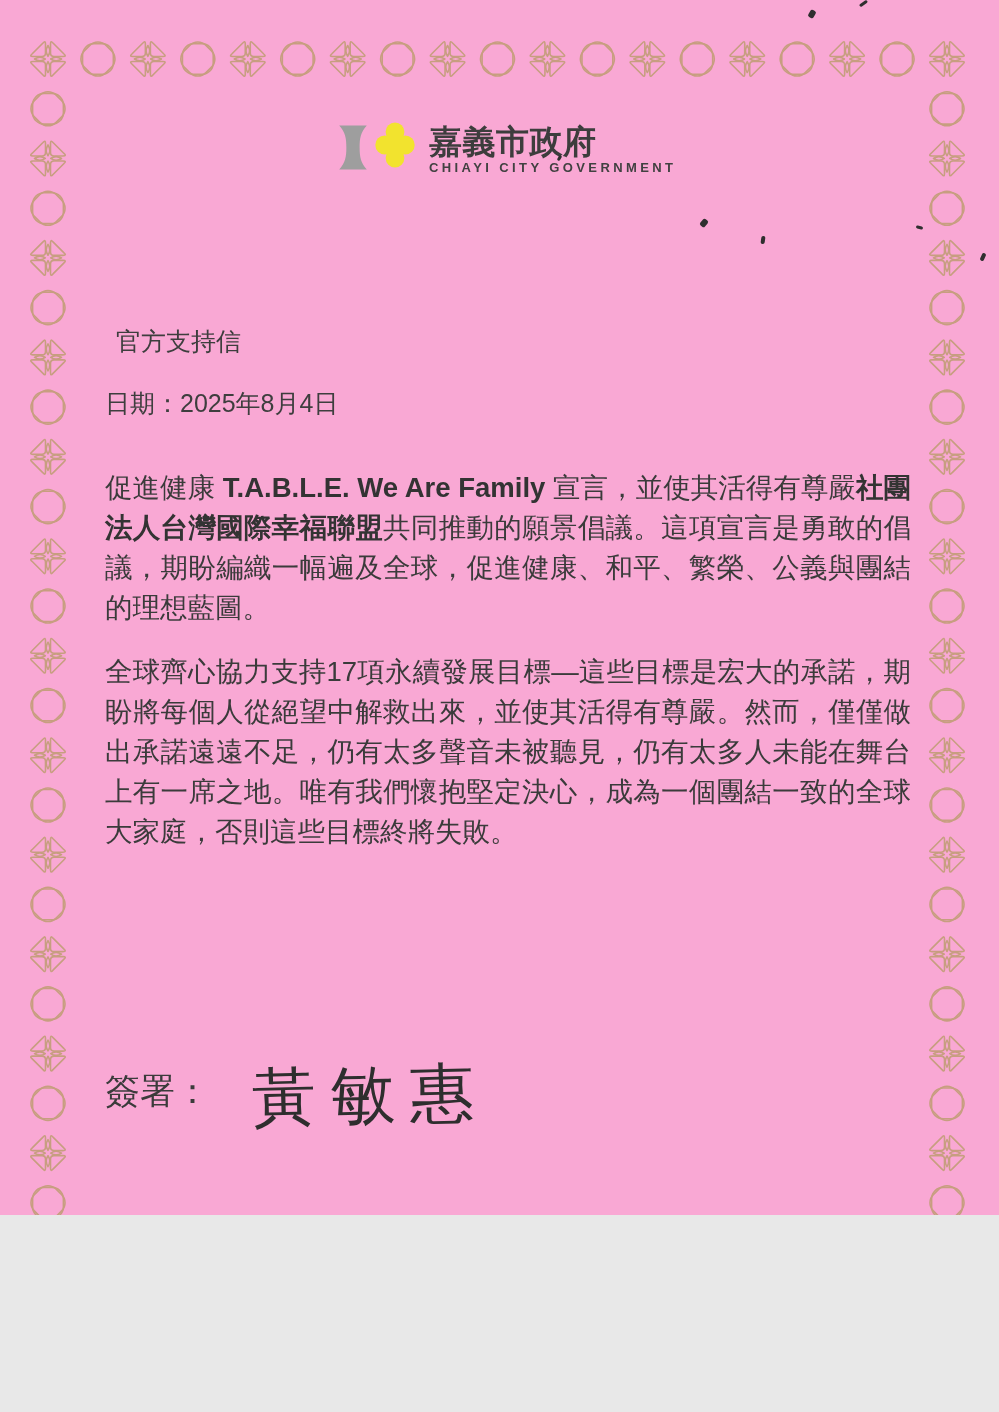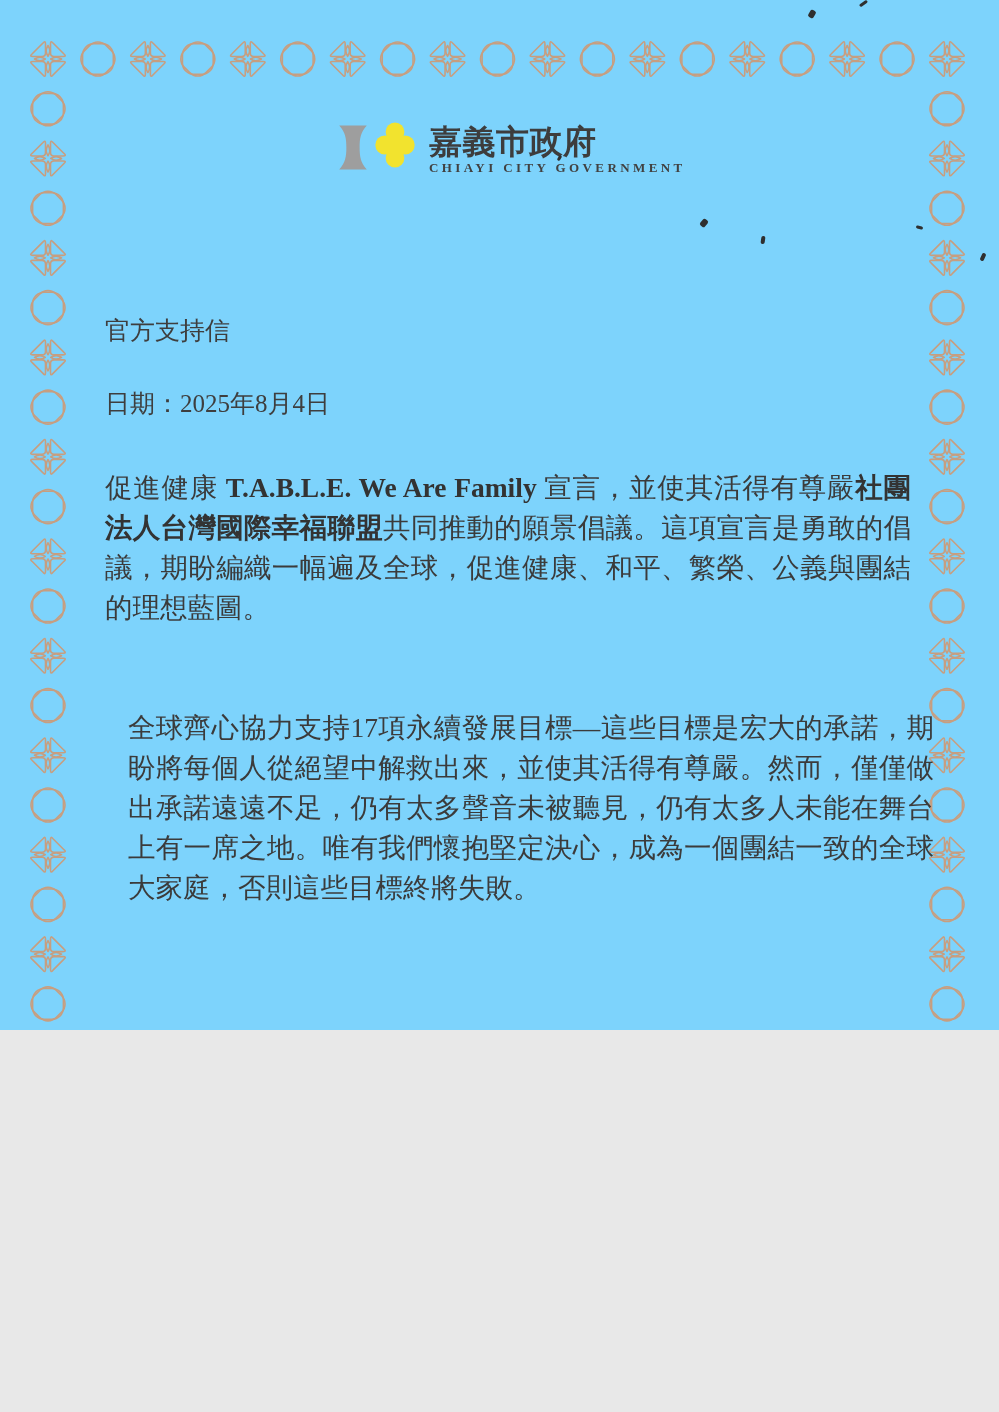--- a/index.html
+++ b/index.html
@@ -1,22 +1,22 @@
 <!DOCTYPE html>
 <html><head>
 <meta charset="utf-8">
 <style>
   html,body{margin:0;padding:0;background:#e8e8e8;}
   .page{
     position:relative;
-    width:999px;height:1030px;
+    width:999px;height:1215px;
     margin:0 auto;
-    background:#7dd3fc;
+    background:#f9a8d4;
     overflow:hidden;
-    font-family:Liberation Serif, serif;
+    font-family:Liberation Sans, sans-serif;
     color:#3a3a3a;
   }
   .border-svg{position:absolute;left:0;top:0;}
 
   
   .logo{position:absolute;left:0;top:0;width:999px;height:0;}
   .logo-gray{position:absolute;left:336px;top:124px;}
   .logo-yellow{position:absolute;left:375px;top:122px;}
   .org-cn{
     position:absolute;left:429px;top:120px;
@@ -25,35 +25,35 @@
   }
   .org-en{
     position:absolute;left:429px;top:160px;
     font-size:13px;font-weight:700;letter-spacing:3.4px;color:#414141;
     white-space:nowrap;
   }
 
   
   .title{
     position:absolute;left:105px;top:314px;
-    font-size:25px;font-weight:500;margin:0;color:#3e3e3e;
+    font-size:25px;font-weight:500;margin:11px;color:#3e3e3e;
   }
   .date-line{
     position:absolute;left:105px;top:387px;
     font-size:25px;color:#3e3e3e;text-align:center;
   }
   .para{
     position:absolute;left:105px;width:806px;margin:0;
     font-size:27.5px;line-height:40px;
     text-align:justify;
     color:#3b3b3b;
   }
   .para b{font-weight:700;color:#333;}
   #para-0{top:468px;}
-  #para-1{top:708px;margin-left:23px;}
+  #para-1{top:652px;}
   #para-2{top:922px;}
 
   
   .sig-label{
     position:absolute;left:105px;top:1068px;
     font-size:35px;color:#3b3b3b;
   }
   .sig-row{
     position:absolute;left:105px;top:1117px;
     font-size:27px;color:#3b3b3b;white-space:nowrap;

